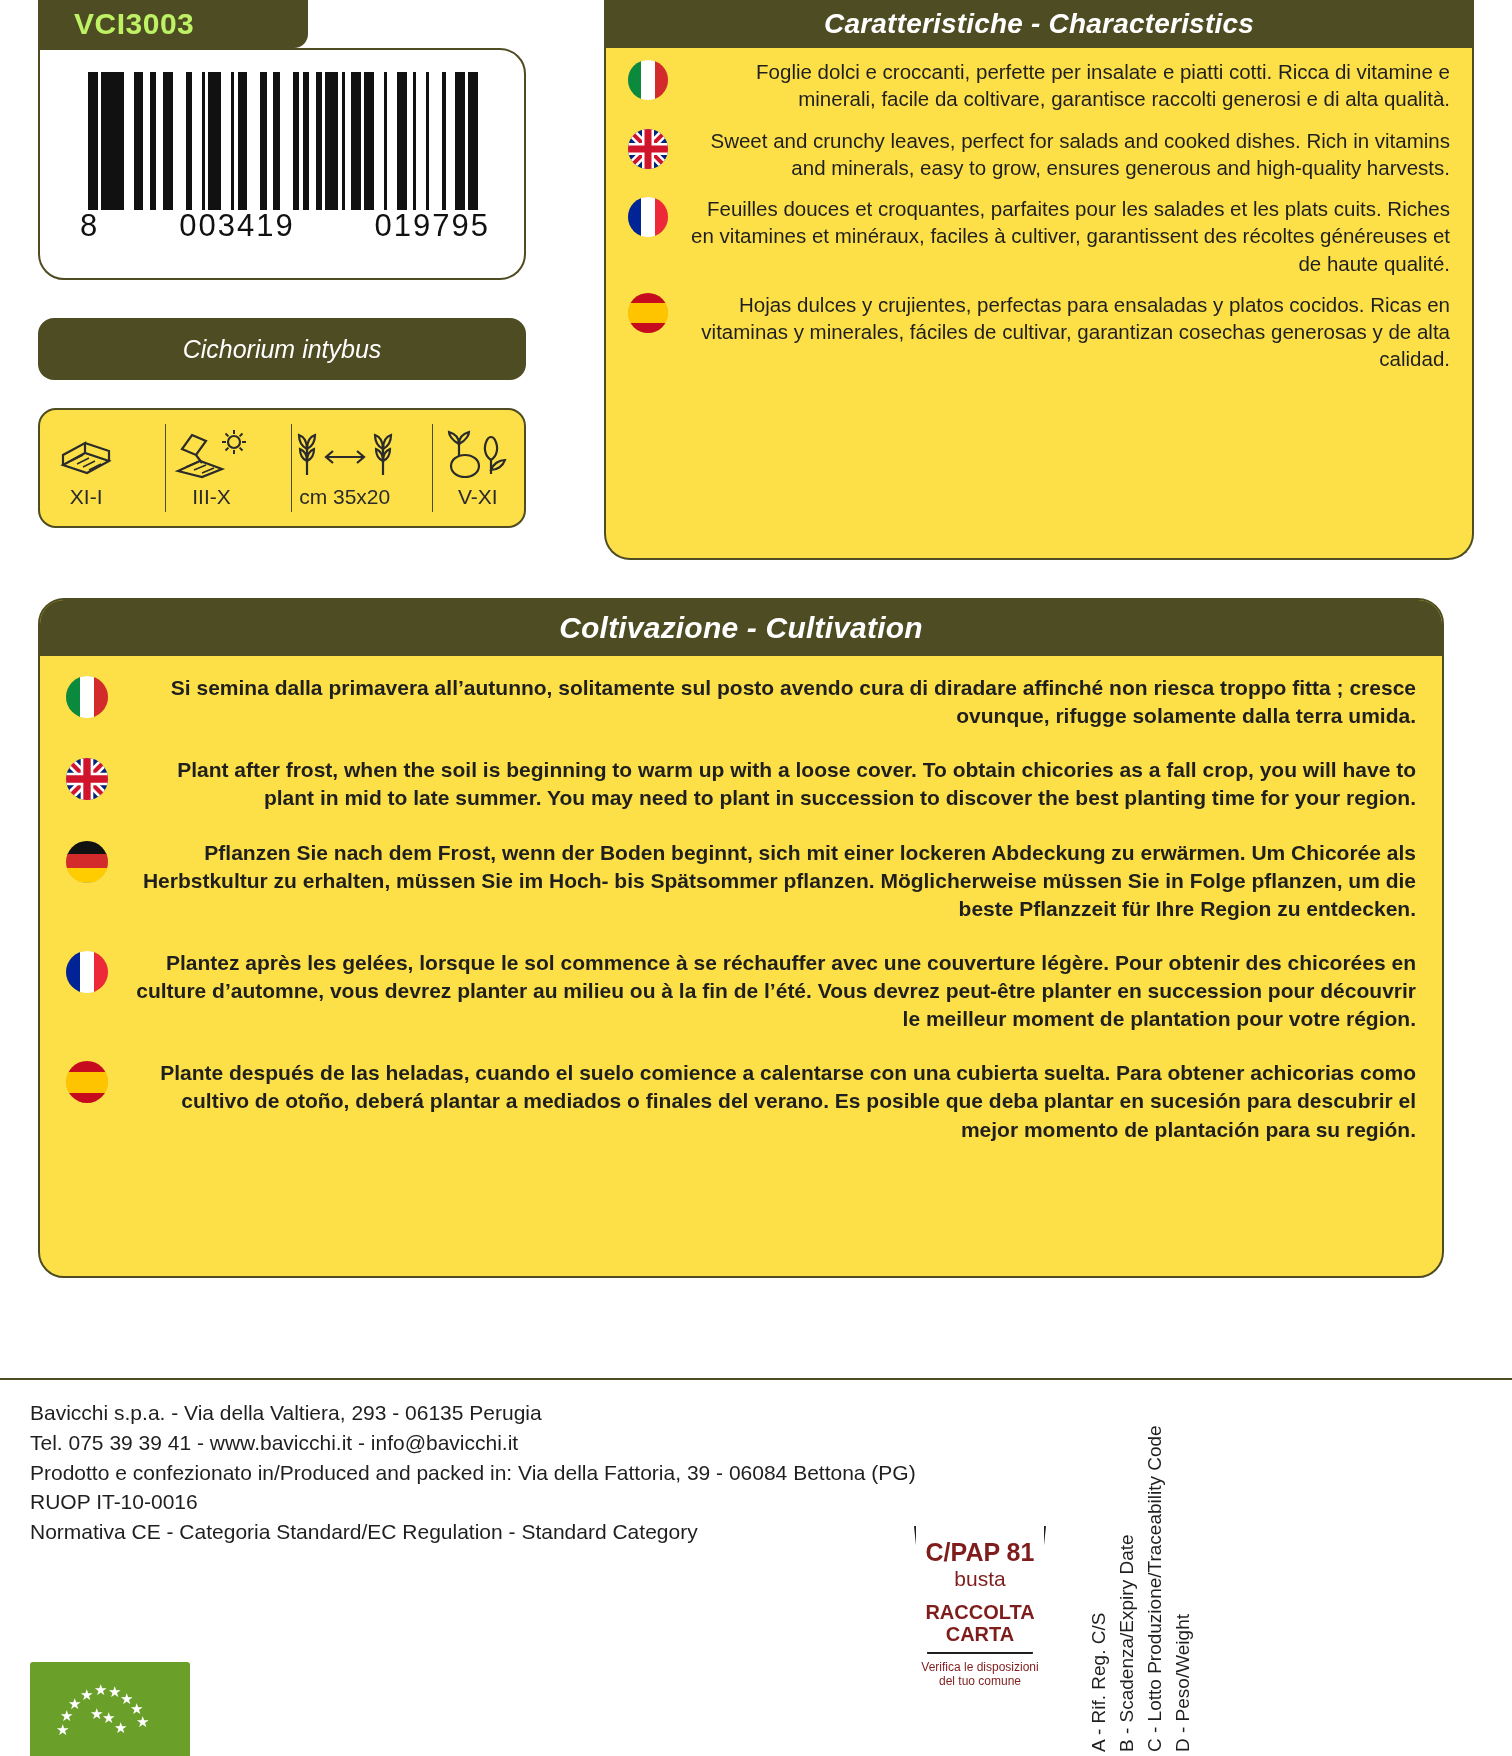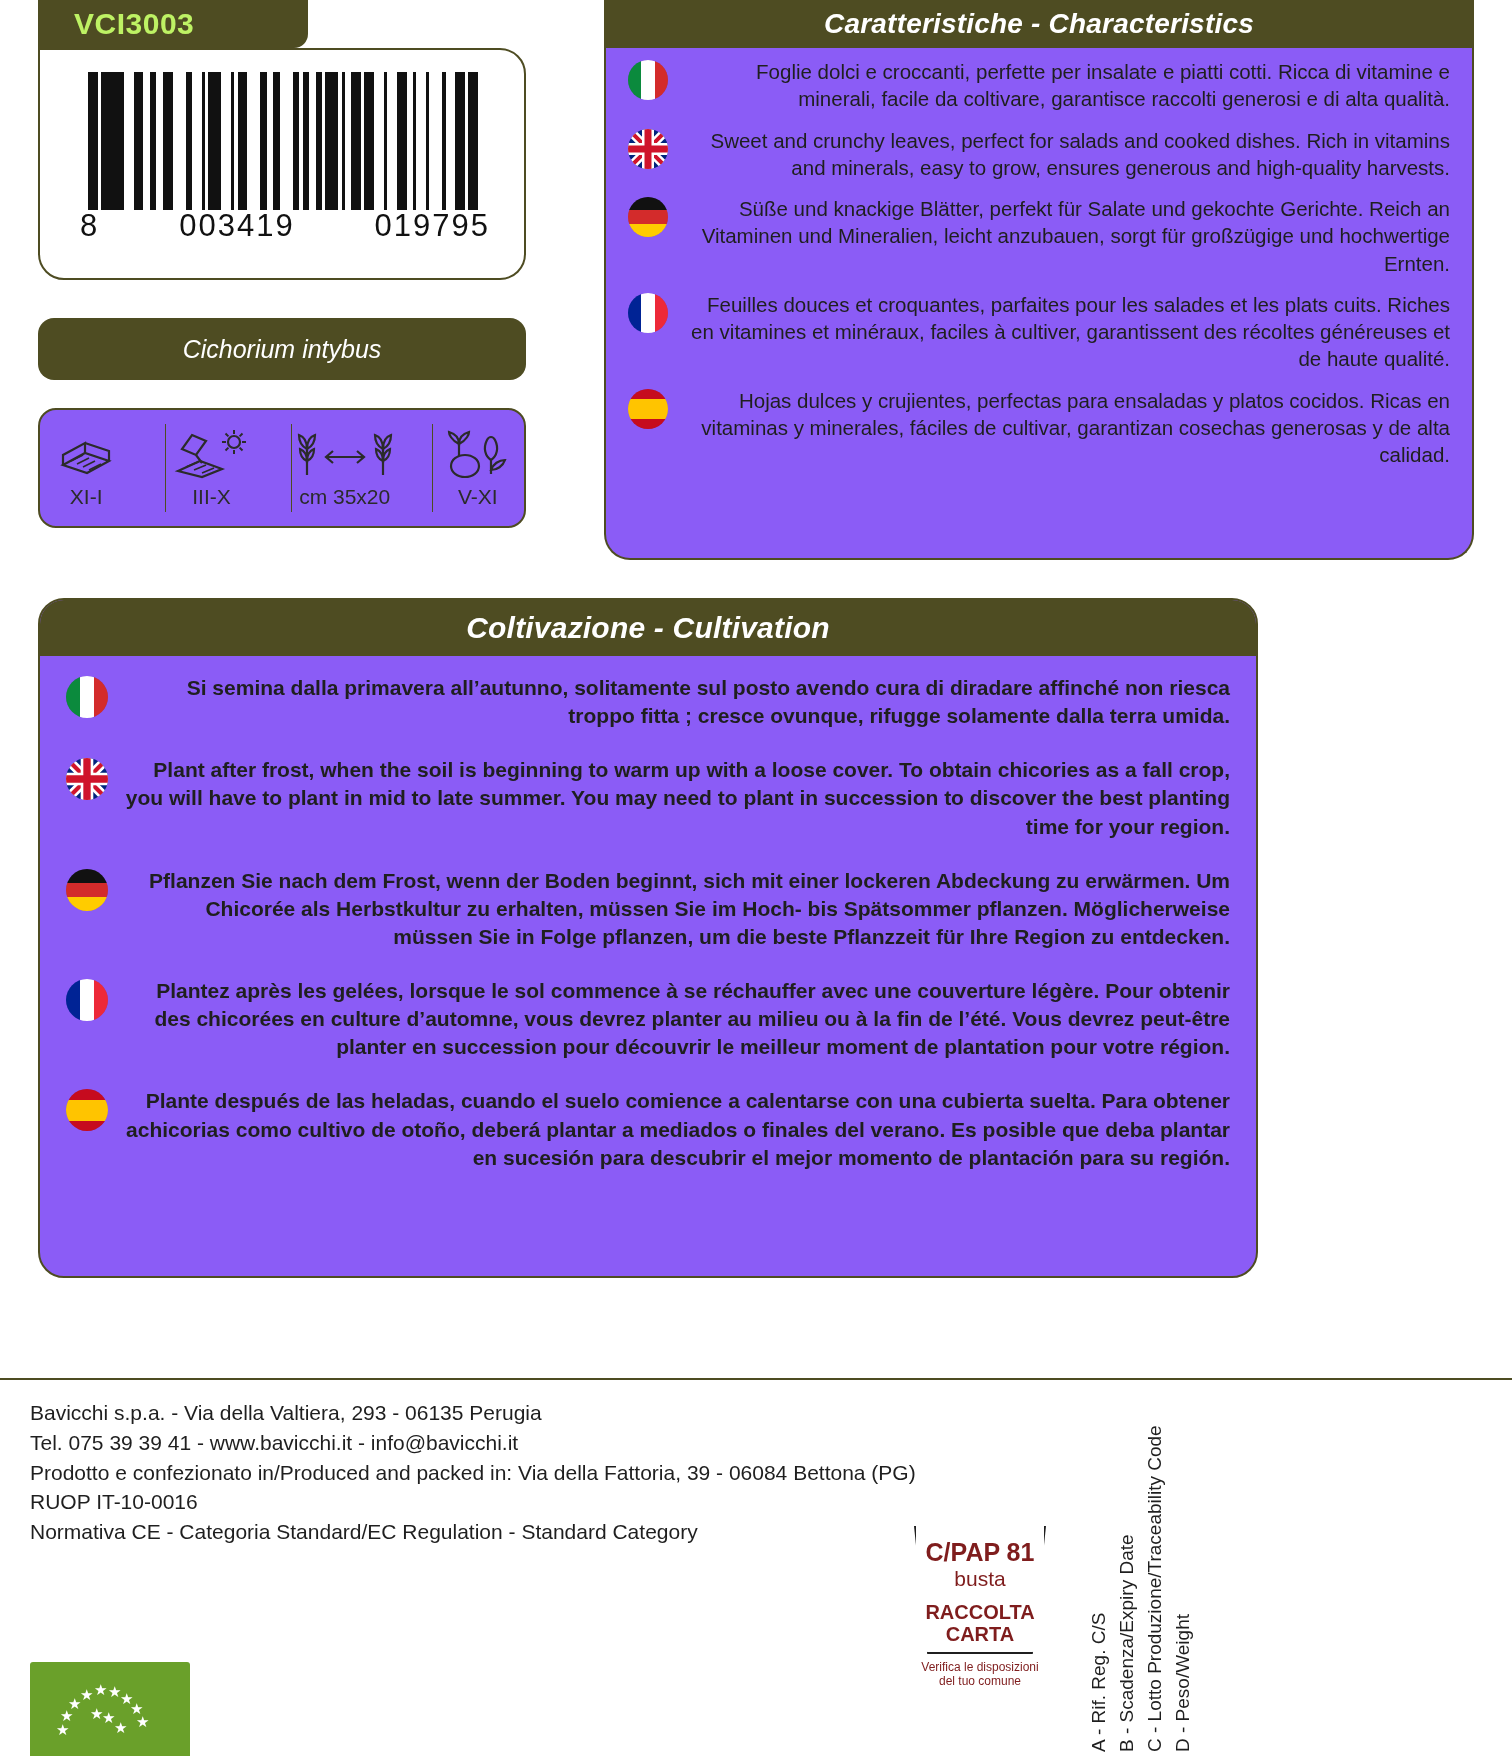--- a/index.html
+++ b/index.html
@@ -19,21 +19,21 @@
     position: absolute;
     inset: 0;
   }
 
   
   .panel {
     position: absolute;
     border: 2px solid #4e4c22;
     border-radius: 26px;
     box-sizing: border-box;
-    background: #8b5cf6;
+    background: #fde047;
     overflow: hidden;
   }
   .panel-header {
     background: #4e4c22;
     color: #ffffff;
     text-align: center;
     font-style: italic;
     font-weight: bold;
     letter-spacing: .2px;
   }
@@ -168,21 +168,21 @@
     width: auto;
   }
   .lang-text {
     font-size: 20.5px;
     line-height: 1.33;
     color: #1f1f1f;
   }
 
   
   #cult-panel {
-    left: 38px; top: 598px; width: 1220px; height: 680px;
+    left: 38px; top: 598px; width: 1406px; height: 680px;
     border-radius: 26px;
   }
   #cult-panel .panel-header {
     height: 56px;
     line-height: 56px;
     font-size: 30px;
   }
   #cult-panel .lang-list { padding: 18px 26px 10px 26px; }
   #cult-panel .lang-row { margin-bottom: 26px; }
   #cult-panel .lang-text { font-size: 21px; line-height: 1.34; font-weight: bold; }
@@ -419,28 +419,20 @@
           <svg width="40" height="40" viewBox="0 0 40 40" style="position:absolute;left:0;top:0">
             <path d="M0 0 L40 40 M40 0 L0 40" stroke="#ffffff" stroke-width="9"></path>
             <path d="M0 0 L40 40 M40 0 L0 40" stroke="#cf142b" stroke-width="4"></path>
             <path d="M20 0 V40 M0 20 H40" stroke="#ffffff" stroke-width="12"></path>
             <path d="M20 0 V40 M0 20 H40" stroke="#cf142b" stroke-width="7"></path>
           </svg>
         </div>
         <div class="lang-text">Sweet and crunchy leaves, perfect for salads and cooked dishes. Rich in vitamins and minerals, easy to grow, ensures generous and high-quality harvests.</div>
       </div>
       <div class="lang-row">
-        <div class="flag h">
-            <i style="top:0;background:#111111"></i>
-            <i style="top:33.3%;background:#d32b2b"></i>
-            <i style="top:66.6%;background:#ffcc00"></i>
-          </div>
-        <div class="lang-text">Süße und knackige Blätter, perfekt für Salate und gekochte Gerichte. Reich an Vitaminen und Mineralien, leicht anzubauen, sorgt für großzügige und hochwertige Ernten.</div>
-      </div>
-      <div class="lang-row">
         <div class="flag">
             <i style="left:0;background:#002395"></i>
             <i style="left:33.3%;background:#ffffff"></i>
             <i style="left:66.6%;background:#ed2939"></i>
           </div>
         <div class="lang-text">Feuilles douces et croquantes, parfaites pour les salades et les plats cuits. Riches en vitamines et minéraux, faciles à cultiver, garantissent des récoltes généreuses et de haute qualité.</div>
       </div>
       <div class="lang-row">
         <div class="flag h">
             <i style="top:0;height:25%;background:#c60b1e"></i>

